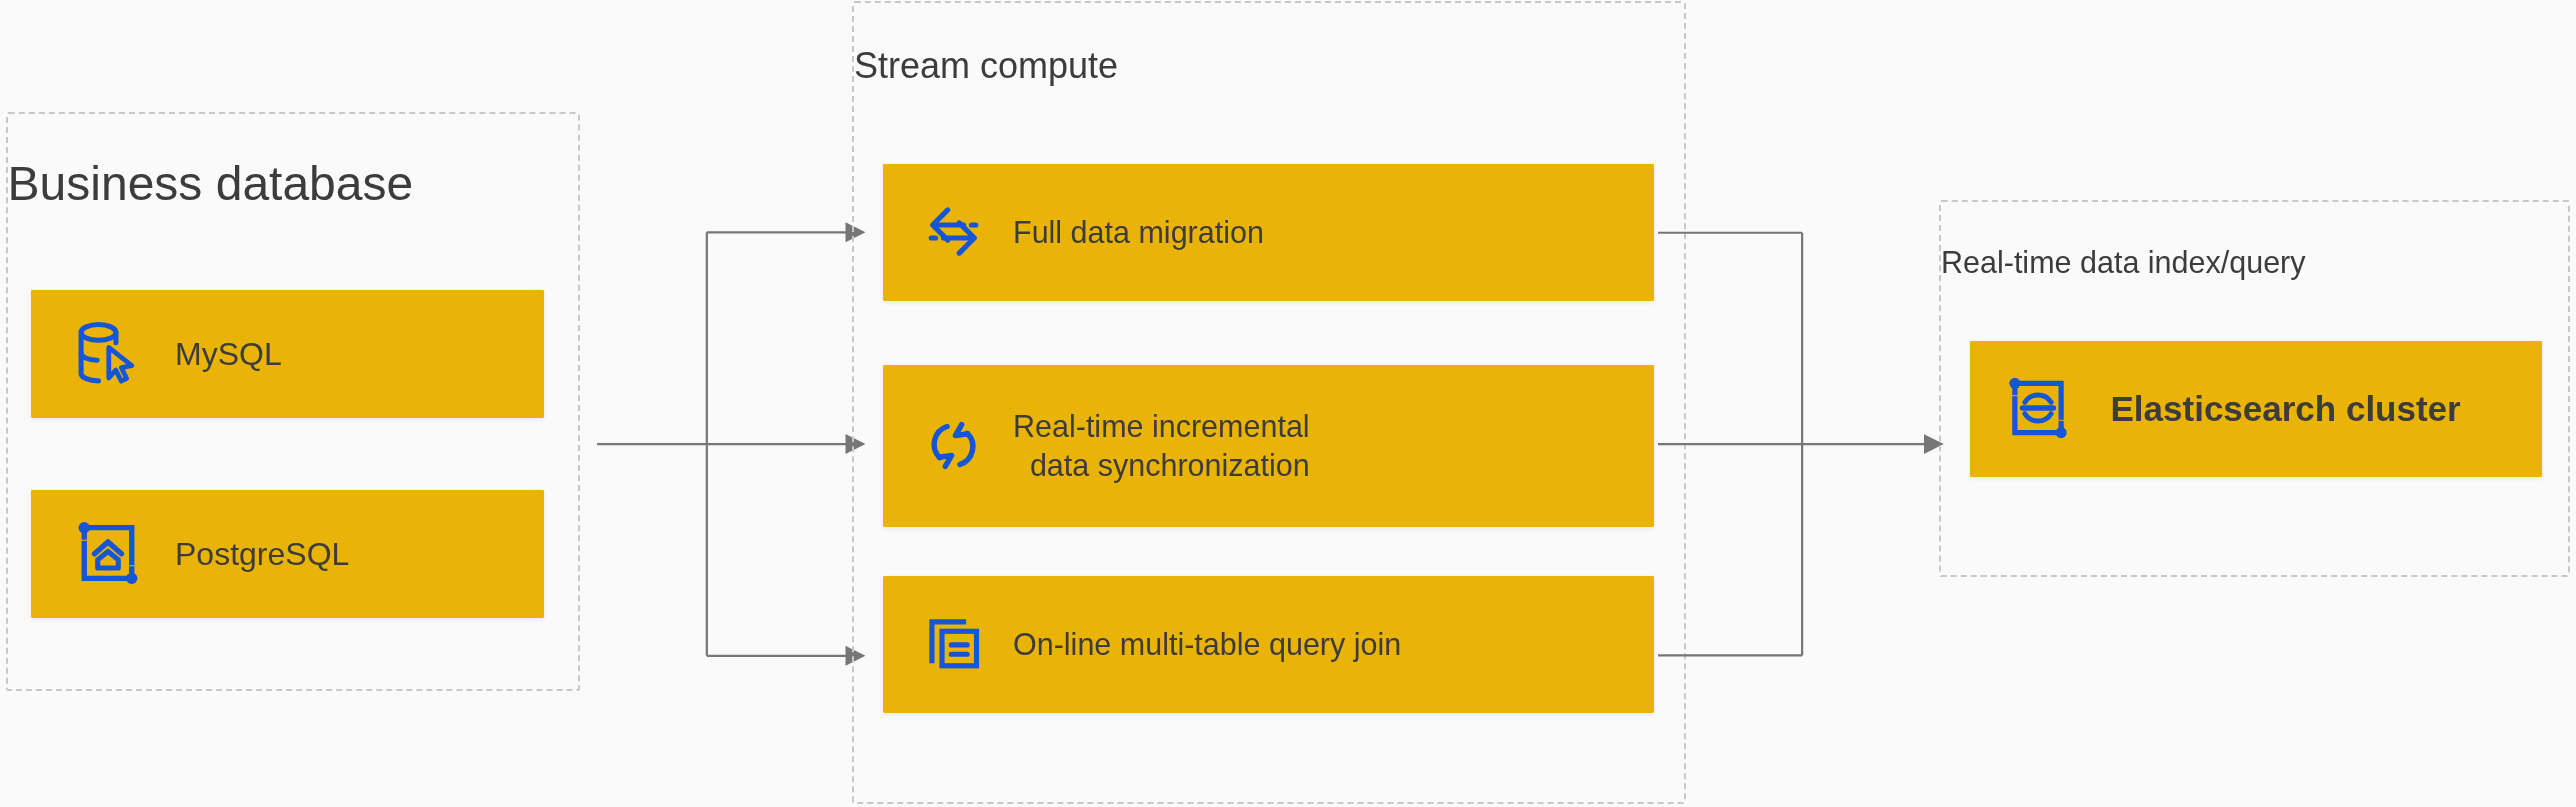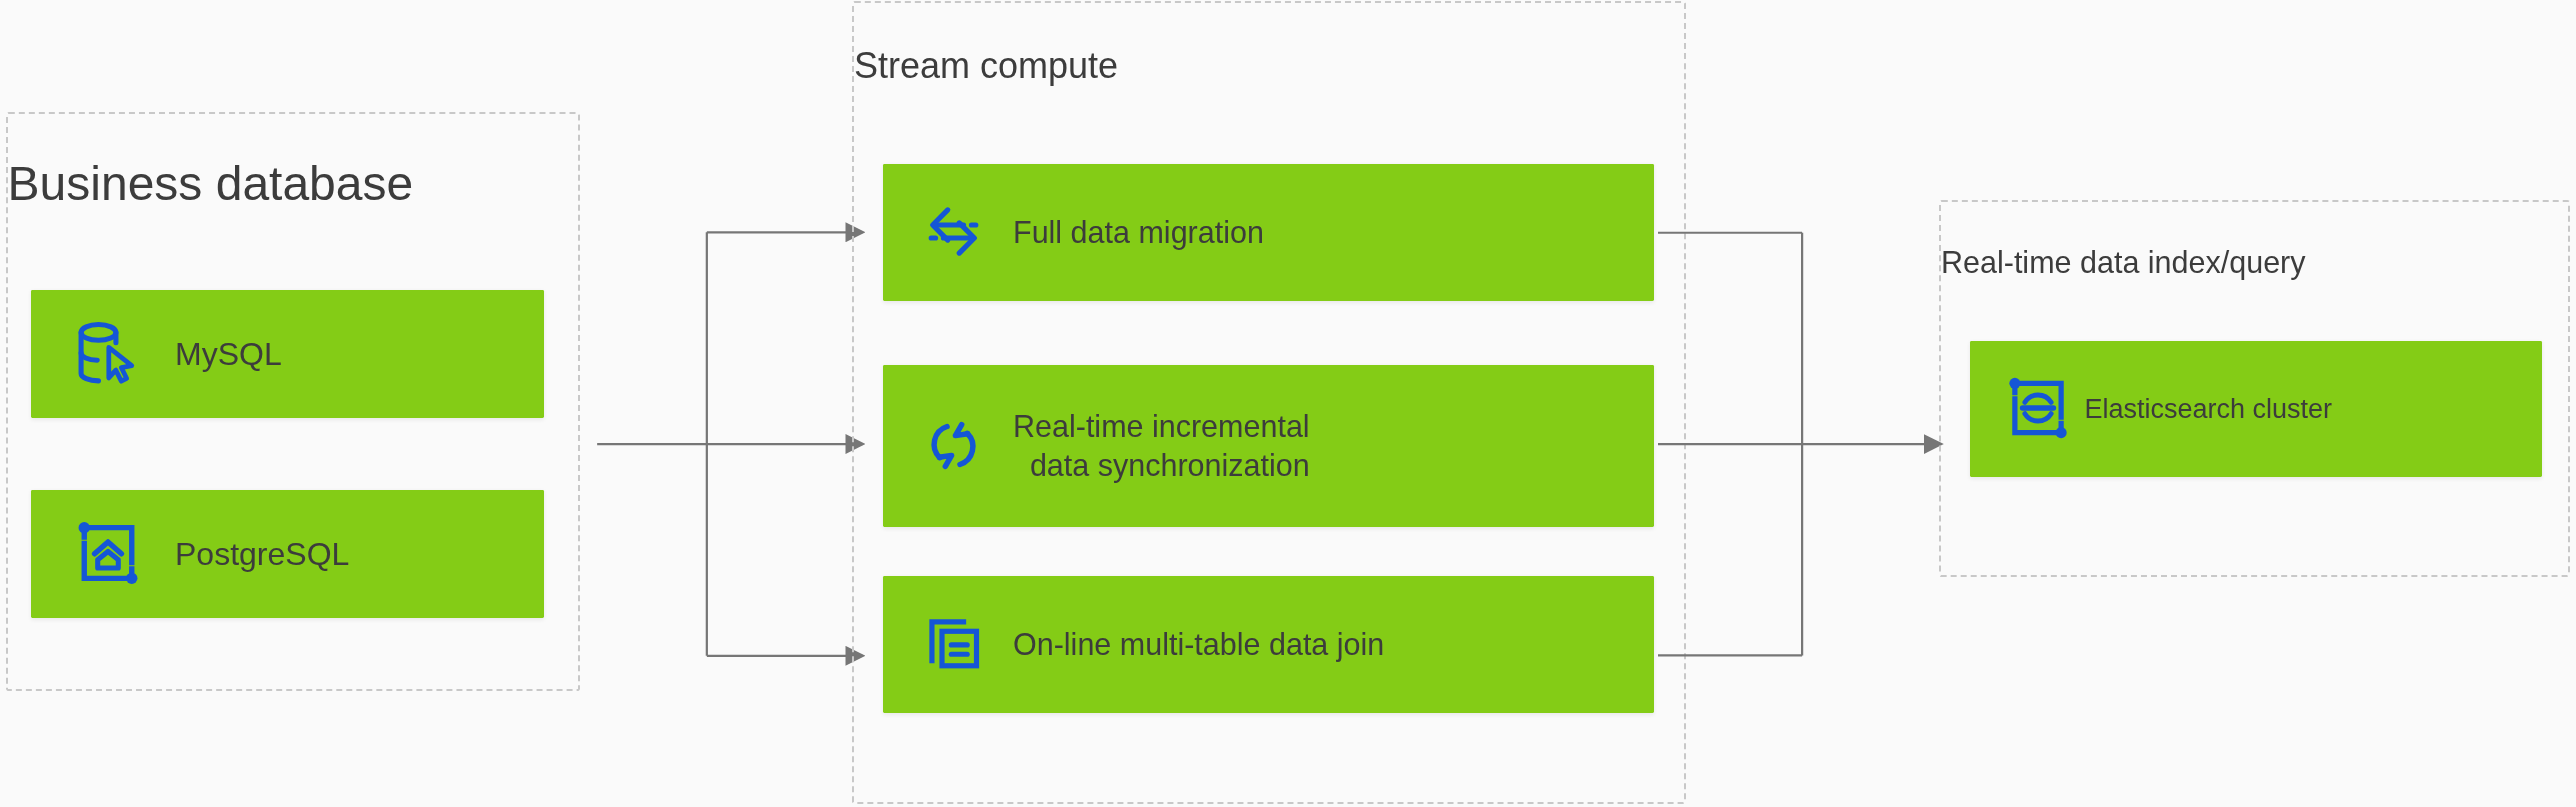--- a/index.html
+++ b/index.html
@@ -67,21 +67,21 @@
     height: 377px;
   }
   #title-index {
     top: 43px;
     font-size: 30.5px;
   }
 
   
   .card {
     position: absolute;
-    background: #84cc16;
+    background: #eab308;
     box-shadow: 0 1.4px 4.2px rgba(0,0,0,0.07);
     box-sizing: border-box;
     display: flex;
     align-items: center;
     border-radius: 1.4px;
   }
   .card .icon {
     flex: 0 0 auto;
     display: block;
   }
@@ -144,22 +144,23 @@
 
   
   #card-elasticsearch {
     left: 1970px;
     top: 341px;
     width: 572px;
     height: 136px;
     padding-left: 30.5px;
   }
   #card-elasticsearch .card-label {
-    font-size: 27px;
-    margin-left: 10px;
+    font-size: 35px;
+    margin-left: 36px;
+    font-weight: bold;
   }
 
   
   .connector {
     position: absolute;
     overflow: visible;
   }
   #connector-left {
     left: 597px;
     top: 208px;
@@ -260,21 +261,21 @@
 
   <div class="card" id="card-multitable-join">
     <span class="icon">
       <svg width="69" height="69" viewBox="0 0 48 48" fill="none">
         <path d="M9 36V9h22" stroke="#1556d6" stroke-width="3.6" stroke-linecap="square"></path>
         <rect x="16" y="15.5" width="24" height="24" stroke="#1556d6" stroke-width="3.6"></rect>
         <line x1="22.5" y1="25" x2="33.5" y2="25" stroke="#1556d6" stroke-width="3.6" stroke-linecap="round"></line>
         <line x1="22.5" y1="31.5" x2="33.5" y2="31.5" stroke="#1556d6" stroke-width="3.6" stroke-linecap="round"></line>
       </svg>
     </span>
-    <span class="card-label">On-line multi-table data join</span>
+    <span class="card-label">On-line multi-table query join</span>
   </div>
 
   <svg class="connector" id="connector-right" viewBox="0 0 420 700">
     <defs>
       <marker id="arrowR" markerWidth="9" markerHeight="9" refX="7.6" refY="4.5" orient="auto">
         <path d="M0 0 L9 4.5 L0 9 z" fill="#767676"></path>
       </marker>
     </defs>
     <g stroke="#767676" stroke-width="3.2" fill="none">
       <line x1="0" y1="35" x2="208" y2="35"></line>

